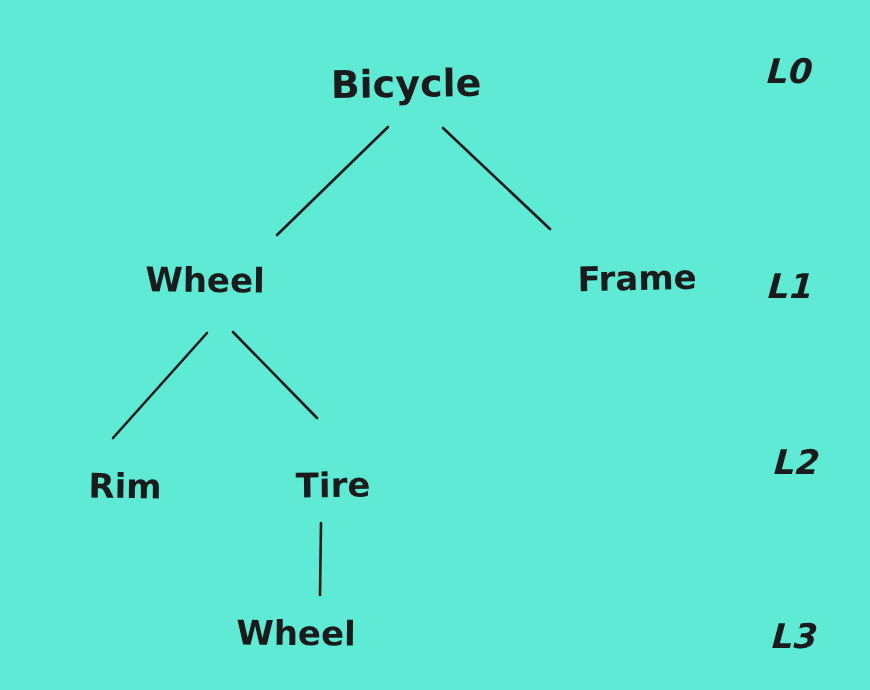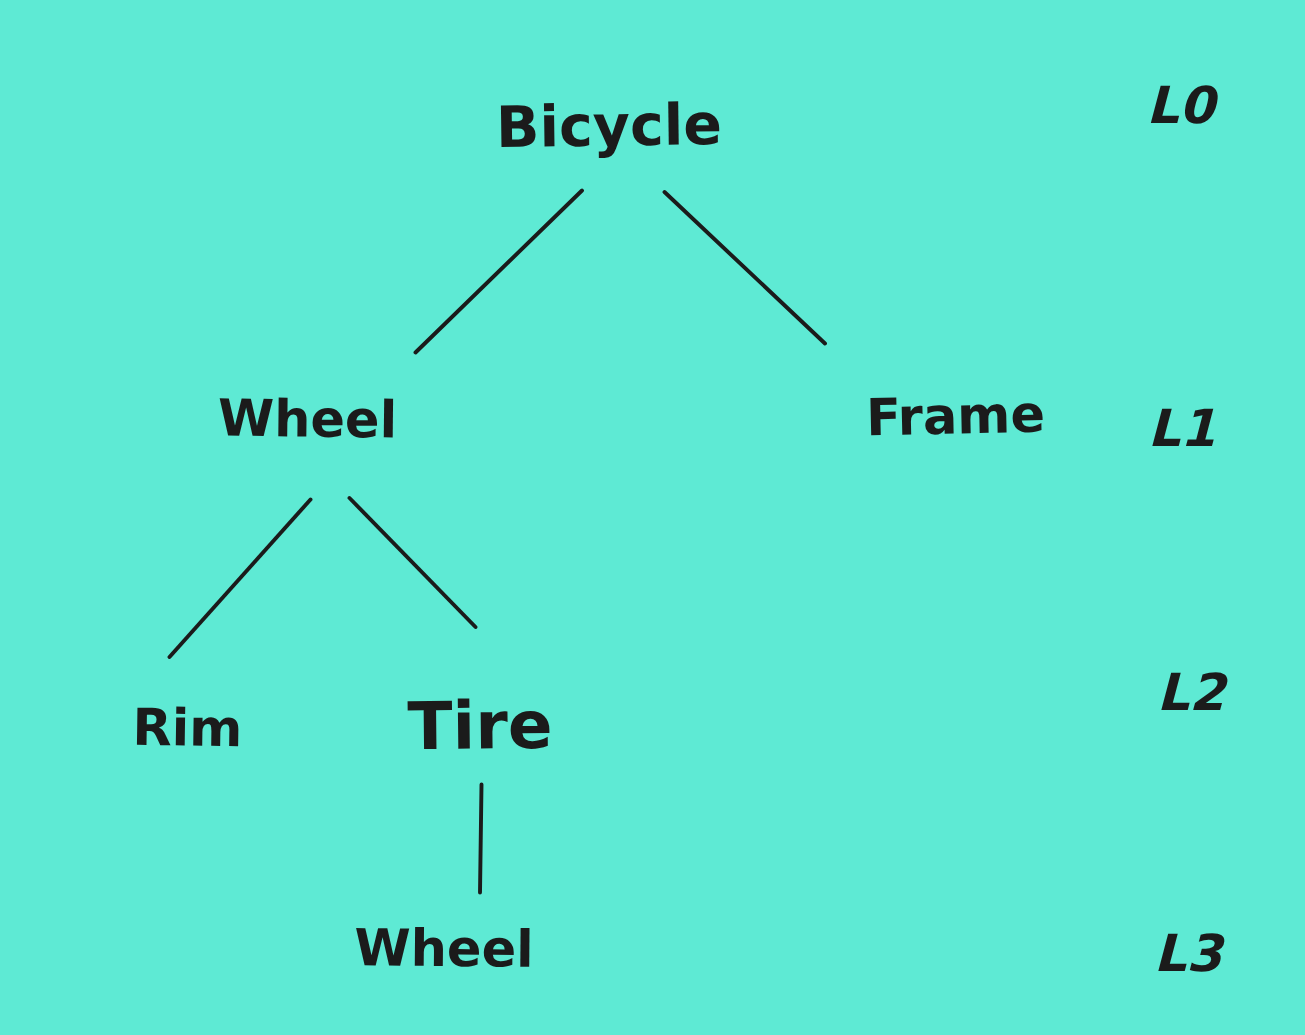--- a/index.html
+++ b/index.html
@@ -57,20 +57,20 @@
       <line x1="443" y1="128" x2="550" y2="229"></line>
       <line x1="207" y1="333" x2="113" y2="438"></line>
       <line x1="233" y1="332" x2="317" y2="418"></line>
       <line x1="321" y1="523" x2="320" y2="595"></line>
     </svg>
 
   <div class="node" data-idx="0" style="left: 406px; top: 84px; font-size: 38px;">Bicycle</div>
   <div class="node" data-idx="1" style="left: 205px; top: 280px; font-size: 34px;">Wheel</div>
   <div class="node" data-idx="2" style="left: 637px; top: 278px; font-size: 34px;">Frame</div>
   <div class="node" data-idx="3" style="left: 125px; top: 486px; font-size: 34px;">Rim</div>
-  <div class="node" data-idx="4" style="left: 320px; top: 485px; font-size: 44px;">Tire</div>
+  <div class="node" data-idx="4" style="left: 333px; top: 485px; font-size: 34px;">Tire</div>
   <div class="node" data-idx="5" style="left: 296px; top: 633px; font-size: 34px;">Wheel</div>
 
   <div class="lvl" style="left: 790px; top: 71px; font-size: 34px;">L0</div>
   <div class="lvl" style="left: 791px; top: 286px; font-size: 34px;">L1</div>
   <div class="lvl" style="left: 797px; top: 462px; font-size: 34px;">L2</div>
   <div class="lvl" style="left: 795px; top: 636px; font-size: 34px;">L3</div>
 </div>
 
 </body></html>

